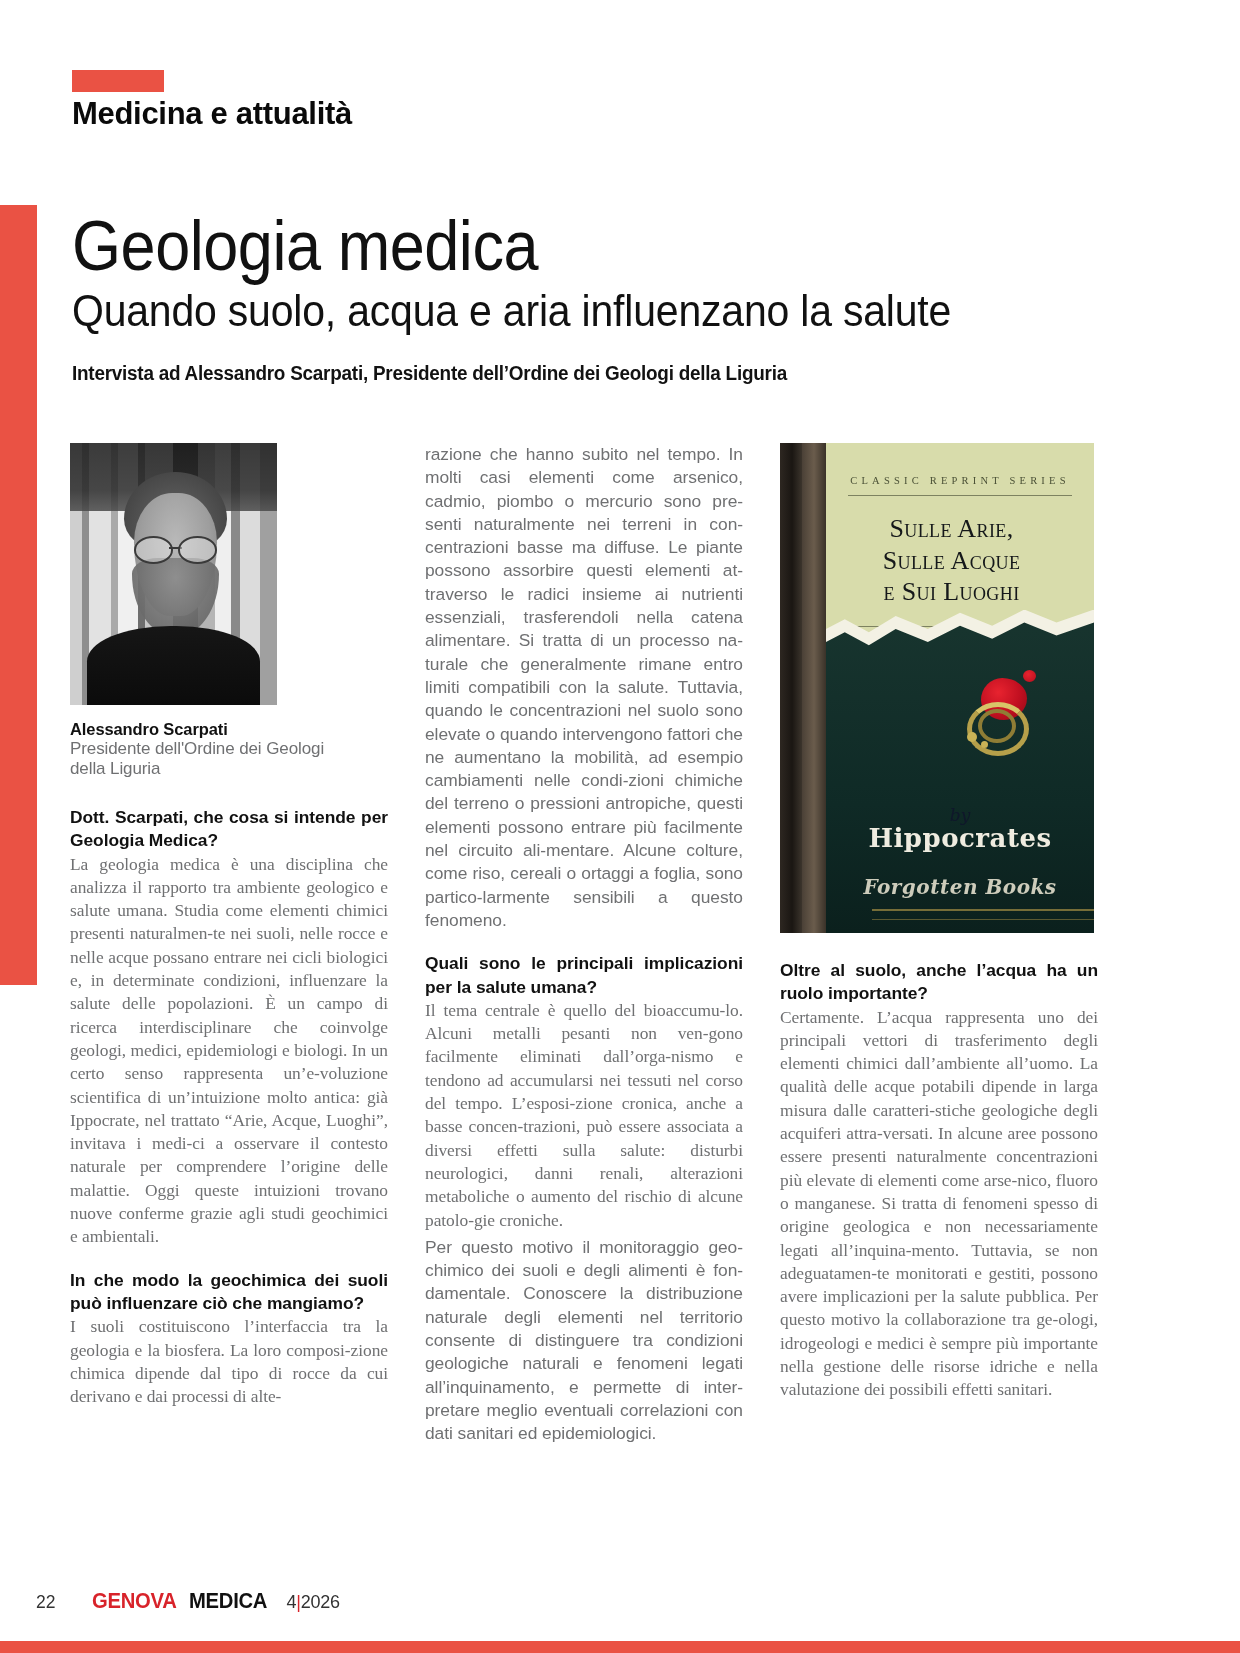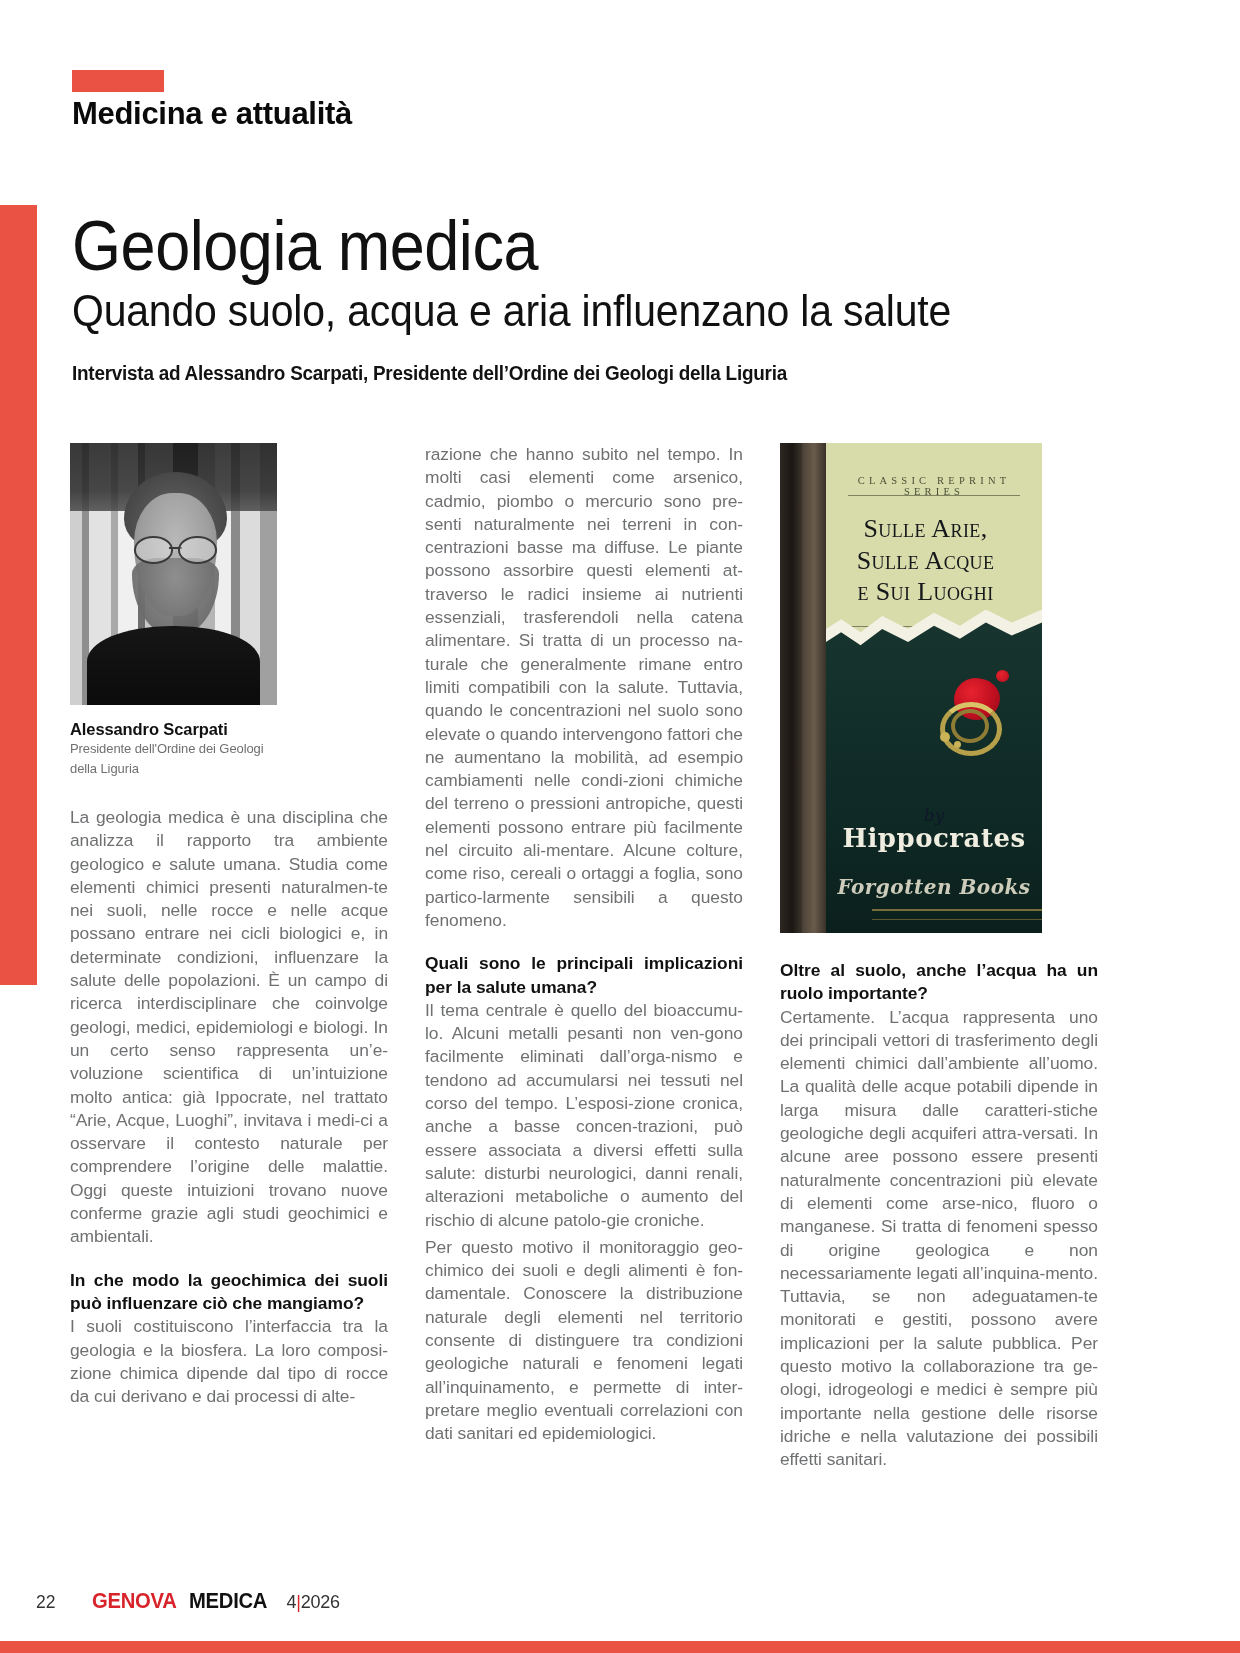--- a/index.html
+++ b/index.html
@@ -109,21 +109,21 @@
     text-align: justify;
     color: #6f7072;
     letter-spacing: -0.05px;
     hyphens: manual;
   }
   p.q {
     color: #111111;
     font-weight: 700;
     margin-top: 20px;
   }
-  p.q + p.body { margin-top: 0; }
+  p.q + p.body { margin-top: 0; font-family: Liberation Serif, serif; }
   p.body + p.body { margin-top: 4px; }
 
   
   .portrait {
     width: 207px;
     height: 262px;
     position: relative;
     overflow: hidden;
     background: #d7d7d7;
     filter: grayscale(1);
@@ -192,30 +192,30 @@
   }
 
   .caption-name {
     margin-top: 15px;
     font-size: 16.5px;
     font-weight: 700;
     color: #111111;
     letter-spacing: -0.1px;
   }
   .caption-role {
-    font-size: 13px;
+    font-size: 17px;
     line-height: 19.5px;
     color: #6f7072;
     letter-spacing: -0.1px;
   }
   .col-1-body { margin-top: 28px; }
 
   
   .book {
-    width: 262px;
+    width: 314px;
     height: 490px;
     position: relative;
     overflow: hidden;
     background: #1c1a16;
   }
   .book .spine-dark {
     position: absolute; left: 0; top: 0; width: 22px; height: 100%;
     background: linear-gradient(90deg,#2d2721 0%, #1a1612 55%, #3b342c 100%);
   }
   .book .spine-mid {
@@ -439,20 +439,21 @@
           <i class="r"></i>
       </div>
       <div class="turtleneck"></div>
     </div>
 
     <div class="caption-name">Alessandro Scarpati</div>
     <div class="caption-role">Presidente dell'Ordine dei Geologi</div>
     <div class="caption-role">della Liguria</div>
 
     <div class="col-1-body">
+      <p class="q">Dott. Scarpati, che cosa si intende per Geologia Medica?</p>
       <p class="body">La geologia medica è una disciplina che analizza il rapporto tra ambiente geologico e salute umana. Studia come elementi chimici presenti naturalmen-te nei suoli, nelle rocce e nelle acque possano entrare nei cicli biologici e, in determinate condizioni, influenzare la salute delle popolazioni. È un campo di ricerca interdisciplinare che coinvolge geologi, medici, epidemiologi e biologi. In un certo senso rappresenta un’e-voluzione scientifica di un’intuizione molto antica: già Ippocrate, nel trattato “Arie, Acque, Luoghi”, invitava i medi-ci a osservare il contesto naturale per comprendere l’origine delle malattie. Oggi queste intuizioni trovano nuove conferme grazie agli studi geochimici e ambientali.</p>
       <p class="q">In che modo la geochimica dei suoli può influenzare ciò che mangiamo?</p>
       <p class="body">I suoli costituiscono l’interfaccia tra la geologia e la biosfera. La loro composi-zione chimica dipende dal tipo di rocce da cui derivano e dai processi di alte-</p>
     </div>
   </div>
 
   <div class="col">
     <p class="body">razione che hanno subito nel tempo. In molti casi elementi come arsenico, cadmio, piombo o mercurio sono pre-senti naturalmente nei terreni in con-centrazioni basse ma diffuse. Le piante possono assorbire questi elementi at-traverso le radici insieme ai nutrienti essenziali, trasferendoli nella catena alimentare. Si tratta di un processo na-turale che generalmente rimane entro limiti compatibili con la salute. Tuttavia, quando le concentrazioni nel suolo sono elevate o quando intervengono fattori che ne aumentano la mobilità, ad esempio cambiamenti nelle condi-zioni chimiche del terreno o pressioni antropiche, questi elementi possono entrare più facilmente nel circuito ali-mentare. Alcune colture, come riso, cereali o ortaggi a foglia, sono partico-larmente sensibili a questo fenomeno.</p>
     <p class="q">Quali sono le principali implicazioni per la salute umana?</p>
     <p class="body">Il tema centrale è quello del bioaccumu-lo. Alcuni metalli pesanti non ven-gono facilmente eliminati dall’orga-nismo e tendono ad accumularsi nei tessuti nel corso del tempo. L’esposi-zione cronica, anche a basse concen-trazioni, può essere associata a diversi effetti sulla salute: disturbi neurologici, danni renali, alterazioni metaboliche o aumento del rischio di alcune patolo-gie croniche.</p>

